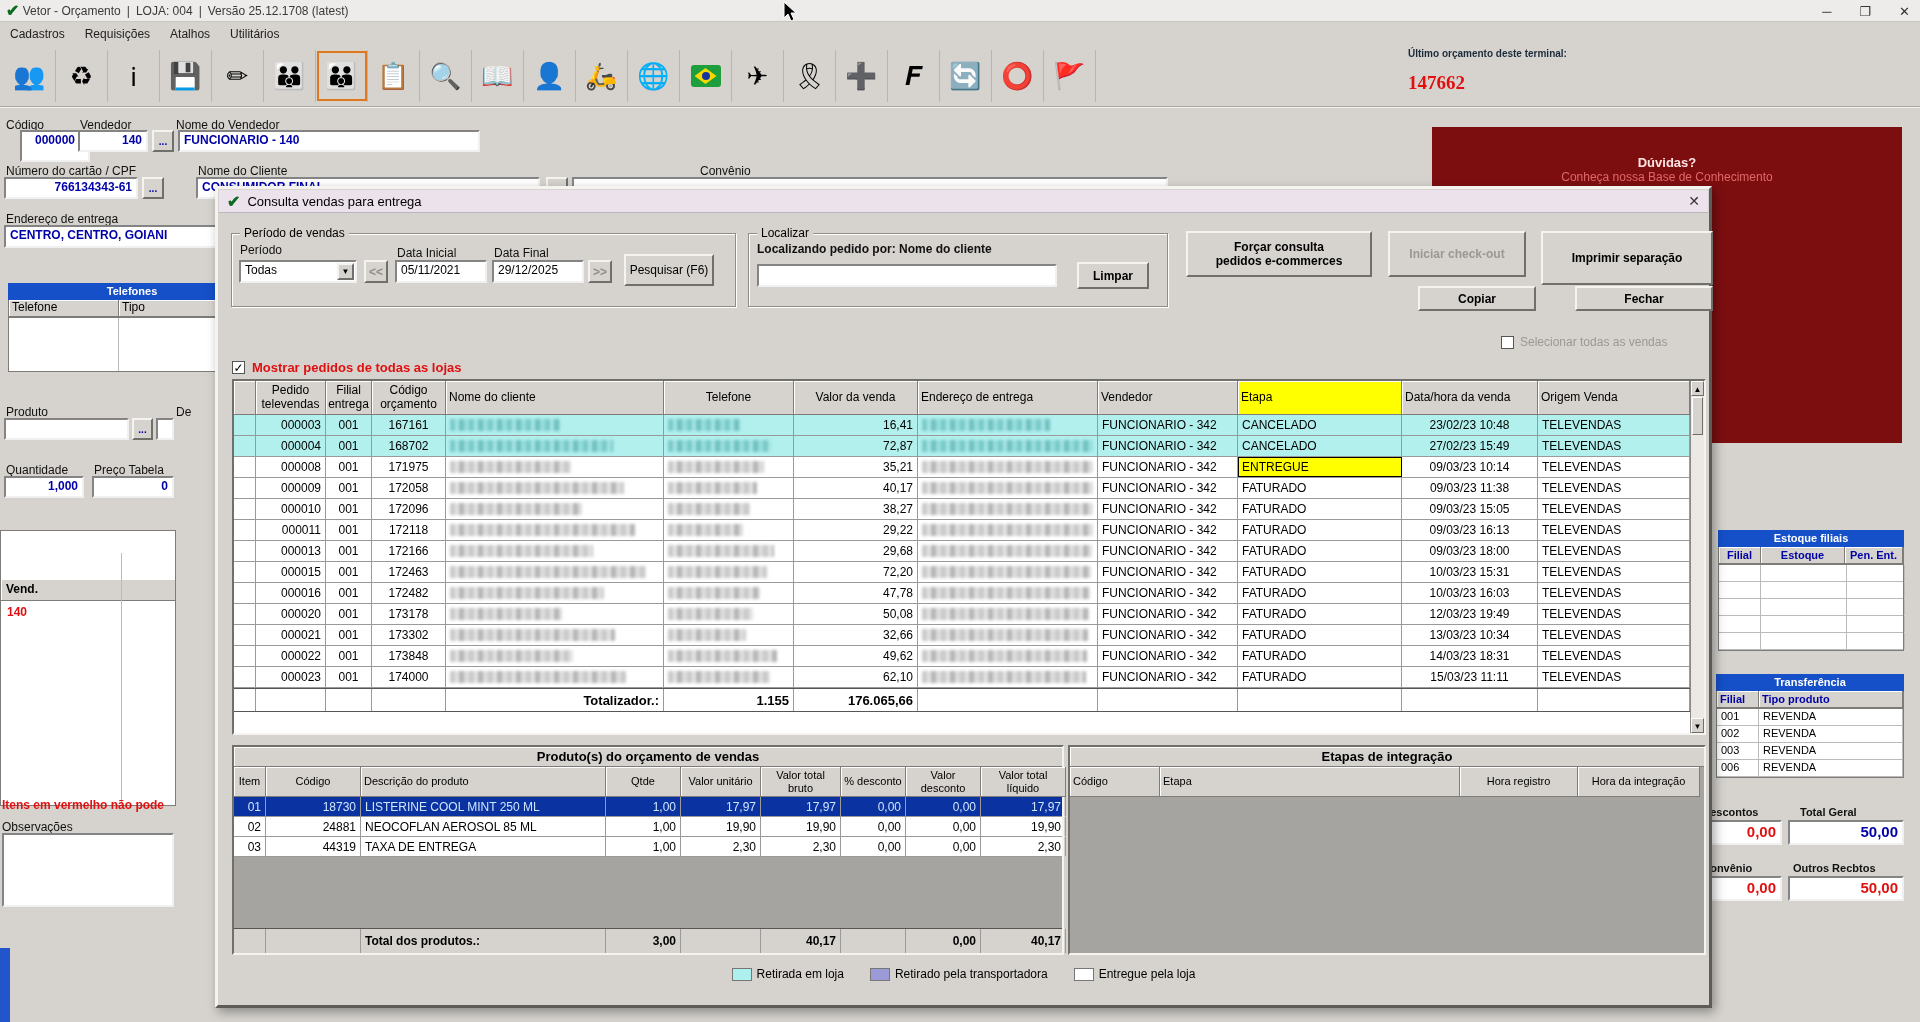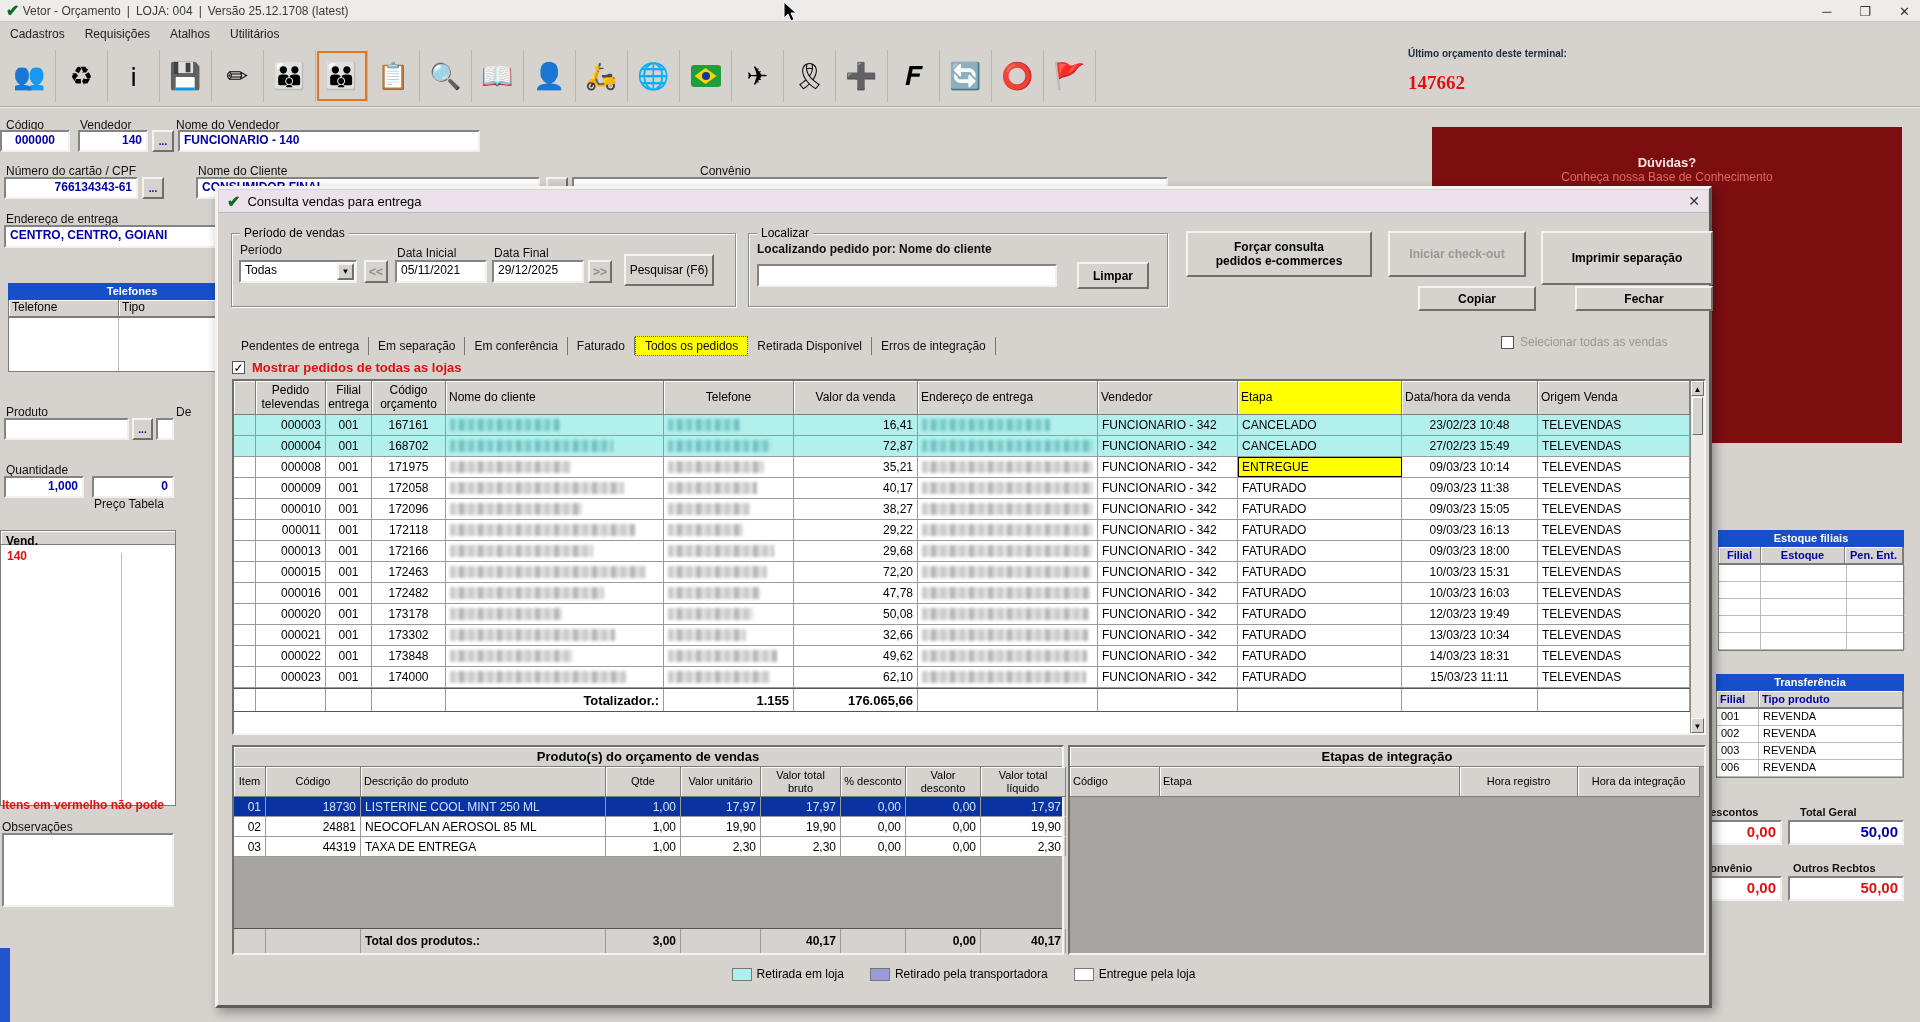--- a/index.html
+++ b/index.html
@@ -103,21 +103,21 @@
 <div class="abs" style="left:1408px;top:72px;font-weight:bold;font-size:19px;color:#e01010;font-family:'Liberation Serif',serif;">147662</div>
 
 <div class="abs redpanel" style="left:1432px;top:127px;width:470px;height:316px;">
   <div style="margin-top:28px;font-weight:bold;font-size:13px;color:#ffe3e3;">Dúvidas?</div>
   <div style="font-size:12px;color:#e06868;">Conheça nossa Base de Conhecimento</div>
 </div>
 
 <div class="abs lbl" style="left:6px;top:118px;">Código</div>
 <div class="abs lbl" style="left:80px;top:118px;">Vendedor</div>
 <div class="abs lbl" style="left:176px;top:118px;">Nome do Vendedor</div>
-<div class="abs field navy" style="left:0;top:130px;width:70px;height:22px;text-align:center;">000000</div>
+<div class="abs field navy" style="left:20px;top:130px;width:70px;height:32px;text-align:center;">000000</div>
 <div class="abs field navy" style="left:78px;top:130px;width:70px;height:22px;text-align:right;">140</div>
 <div class="abs btn dots-btn" style="left:152px;top:130px;width:22px;height:22px;">...</div>
 <div class="abs field navy" style="left:178px;top:130px;width:302px;height:22px;">FUNCIONARIO - 140</div>
 
 <div class="abs lbl" style="left:6px;top:164px;">Número do cartão / CPF</div>
 <div class="abs lbl" style="left:198px;top:164px;">Nome do Cliente</div>
 <div class="abs lbl" style="left:700px;top:164px;">Convênio</div>
 <div class="abs field navy" style="left:4px;top:177px;width:134px;height:22px;text-align:right;">766134343-61</div>
 <div class="abs btn dots-btn" style="left:142px;top:177px;width:22px;height:22px;">...</div>
 <div class="abs field navy" style="left:196px;top:177px;width:344px;height:22px;">CONSUMIDOR FINAL</div>
@@ -138,26 +138,26 @@
   </div>
 </div>
 
 <div class="abs lbl" style="left:6px;top:405px;">Produto</div>
 <div class="abs lbl" style="left:176px;top:405px;">De</div>
 <div class="abs field" style="left:4px;top:418px;width:125px;height:22px;"></div>
 <div class="abs btn dots-btn" style="left:132px;top:418px;width:21px;height:22px;">...</div>
 <div class="abs field" style="left:156px;top:418px;width:18px;height:22px;"></div>
 
 <div class="abs lbl" style="left:6px;top:463px;">Quantidade</div>
-<div class="abs lbl" style="left:94px;top:463px;margin-top:34px;">Preço Tabela</div>
+<div class="abs lbl" style="left:94px;top:463px;">Preço Tabela</div>
 <div class="abs field navy" style="left:4px;top:476px;width:80px;height:22px;text-align:right;">1,000</div>
 <div class="abs field navy" style="left:92px;top:476px;width:82px;height:22px;text-align:right;">0</div>
 
 <div class="abs" style="left:0;top:530px;width:176px;height:276px;border:1px solid #7e7c78;background:#fff;">
-  <div style="height:14px;background:#d6d3ce;border-bottom:1px solid #7e7c78;box-shadow:inset 1px 1px 0 #fff;font-weight:bold;padding:3px 5px;">Vend.</div>
+  <div style="height:22px;background:#d6d3ce;border-bottom:1px solid #7e7c78;box-shadow:inset 1px 1px 0 #fff;font-weight:bold;padding:3px 5px;margin-top:48px;">Vend.</div>
   <div style="position:absolute;left:120px;top:22px;bottom:0;border-left:1px solid #bbb;"></div>
   <div style="color:#e01010;font-weight:bold;padding:4px 6px;">140</div>
 </div>
 
 <div class="abs" style="left:2px;top:798px;color:#e01010;font-weight:bold;width:212px;overflow:hidden;white-space:nowrap;">Itens em vermelho não pode</div>
 <div class="abs lbl" style="left:2px;top:820px;">Observações</div>
 <div class="abs field" style="left:2px;top:833px;width:172px;height:74px;"></div>
 <div class="abs" style="left:0;top:948px;width:10px;height:74px;background:#2255cc;"></div>
 
 <div class="abs" style="left:1718px;top:530px;width:186px;">
@@ -263,29 +263,20 @@
 
   <div class="abs btn btn-bold" style="left:968px;top:42px;width:186px;height:46px;flex-direction:column;line-height:1.2;">
     <span>Forçar consulta</span>
       <span>pedidos e-commerces</span>
   </div>
   <div class="abs btn" style="left:1170px;top:42px;width:138px;height:46px;color:#9a9894;font-weight:bold;">Iniciar check-out</div>
   <div class="abs btn btn-bold" style="left:1323px;top:42px;width:172px;height:54px;">Imprimir separação</div>
   <div class="abs btn btn-bold" style="left:1200px;top:97px;width:118px;height:25px;">Copiar</div>
   <div class="abs btn btn-bold" style="left:1357px;top:97px;width:138px;height:25px;">Fechar</div>
 
-  <div class="tabs" id="dlg-tabs">
-      <span class="tab">Pendentes de entrega</span>
-      <span class="tab">Em separação</span>
-      <span class="tab">Em conferência</span>
-      <span class="tab">Faturado</span>
-      <span class="tab active">Todos os pedidos</span>
-      <span class="tab">Retirada Disponível</span>
-      <span class="tab">Erros de integração</span>
-    </div>
   <div class="abs" style="left:1283px;top:146px;display:flex;align-items:center;gap:6px;color:#9a9894;">
     <span class="chk"></span>
     <span>Selecionar todas as vendas</span>
   </div>
 
   <div class="abs" style="left:14px;top:171px;display:flex;align-items:center;gap:7px;">
     <span class="chk">✓</span>
     <span style="color:#e01010;font-weight:bold;font-size:13px;">Mostrar pedidos de todas as lojas</span>
   </div>
 

